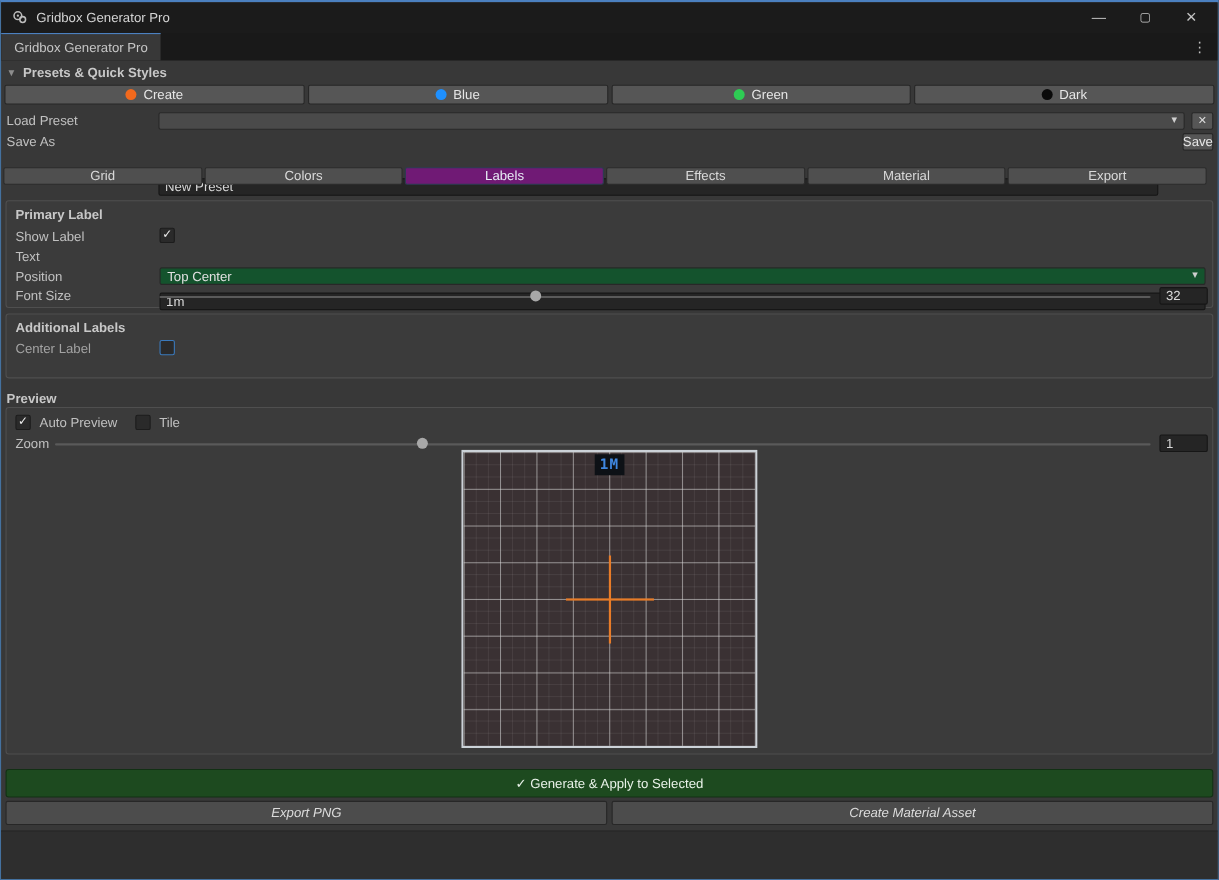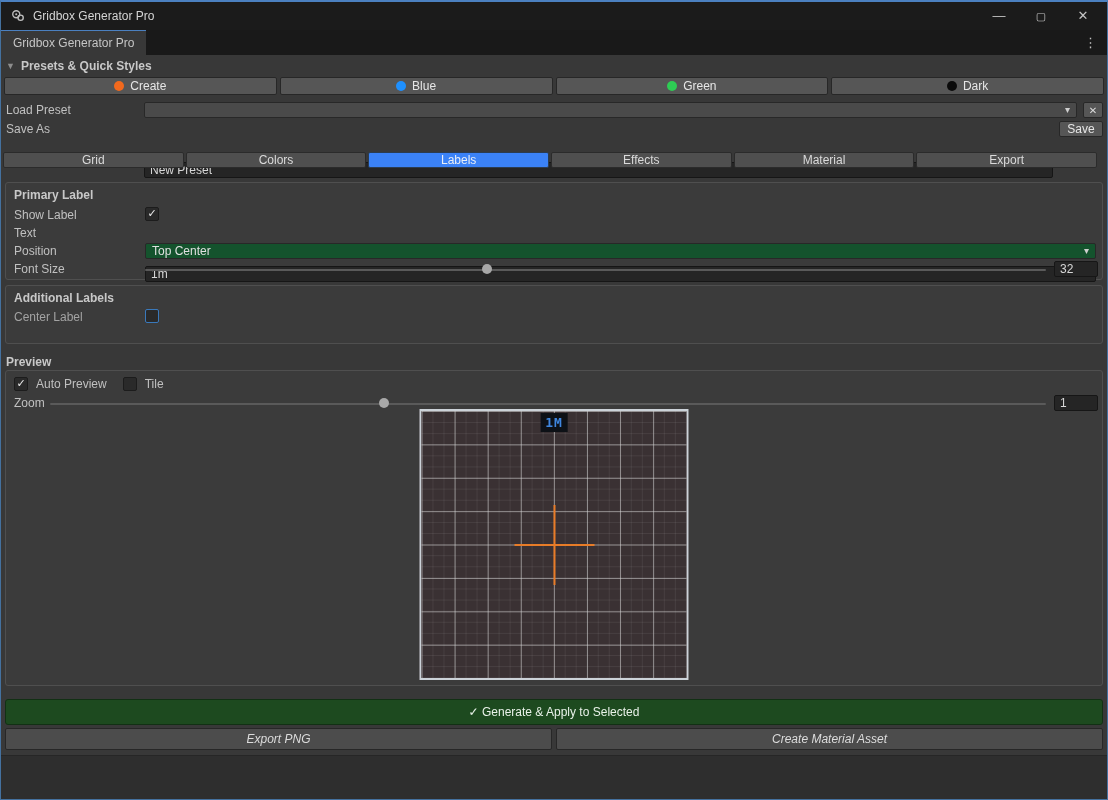--- a/index.html
+++ b/index.html
@@ -43,26 +43,26 @@
 
   .load-row { position:absolute; top:100px; left:0; right:0; height:16px; }
   .dropdown { position:absolute; background:#4a4a4a; border:1px solid #282828; border-radius:2px;
     height:16px; display:flex; align-items:center; padding:0 6px; color:#e0e0e0; }
   .dropdown .arrow { margin-left:auto; color:#cfcfcf; font-size:10px; line-height:10px; }
   .clear-btn { position:absolute; right:4px; width:20px; height:16px; font-size:10px; color:#dcdcdc; }
 
   .save-row { position:absolute; top:119px; left:0; right:0; height:16px; }
   .textfield { position:absolute; background:#252525; border:1px solid #161616; border-radius:2px;
     height:16px; color:#d8d8d8; display:flex; align-items:center; padding:0 5px;margin-top:41px; }
-  .save-btn { position:absolute; right:4px; width:44px; height:16px; font-size:12px; }
+  .save-btn { position:absolute; right:4px; width:28px; height:16px; font-size:12px; }
 
   .section-tabs { position:absolute; top:147px; left:2px; right:10px; height:21px; display:flex; gap:2px;align-items:center; }
   .section-tab { flex:1; background:#4f4f4f; border:1px solid #2b2b2b; border-radius:2px;
     color:#dadada; display:flex; align-items:center; justify-content:center; }
-  .section-tab.active { background:#3b82f6; border-color:#2b3c50; color:#e8eef6; }
+  .section-tab.active { background:#701a75; border-color:#2b3c50; color:#e8eef6; }
 
   .box { position:absolute; left:4px; right:4px; background:#3b3b3b; border:1px solid #4f4f4f; border-radius:3px; }
 
   .checkbox { width:14px; height:14px; background:#2a2a2a; border:1px solid #1c1c1c; border-radius:2px;
     display:flex; align-items:center; justify-content:center; color:#ececec; font-size:11px; line-height:11px; }
   .checkbox.blue-focus { border-color:#3a79bb; }
   .checkbox .mark { transform:translateY(-1px); }
 
   .slider-track { position:absolute; top:50%; height:2px; background:#5a5a5a; border-radius:1px; }
   .slider-handle { position:absolute; top:50%; width:10px; height:10px; border-radius:50%;

